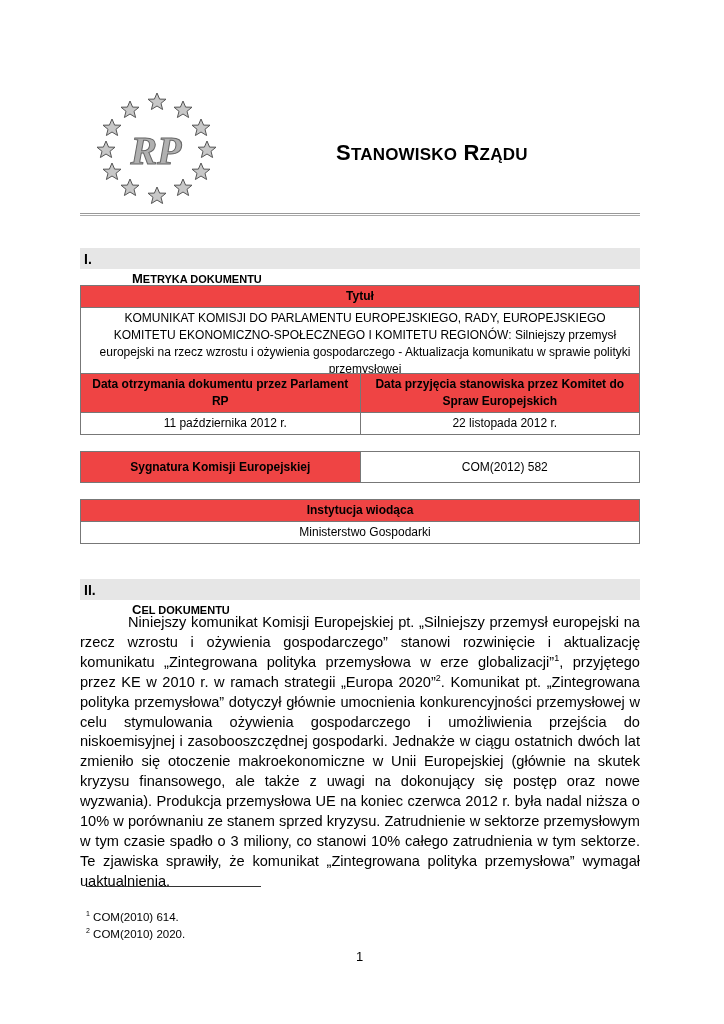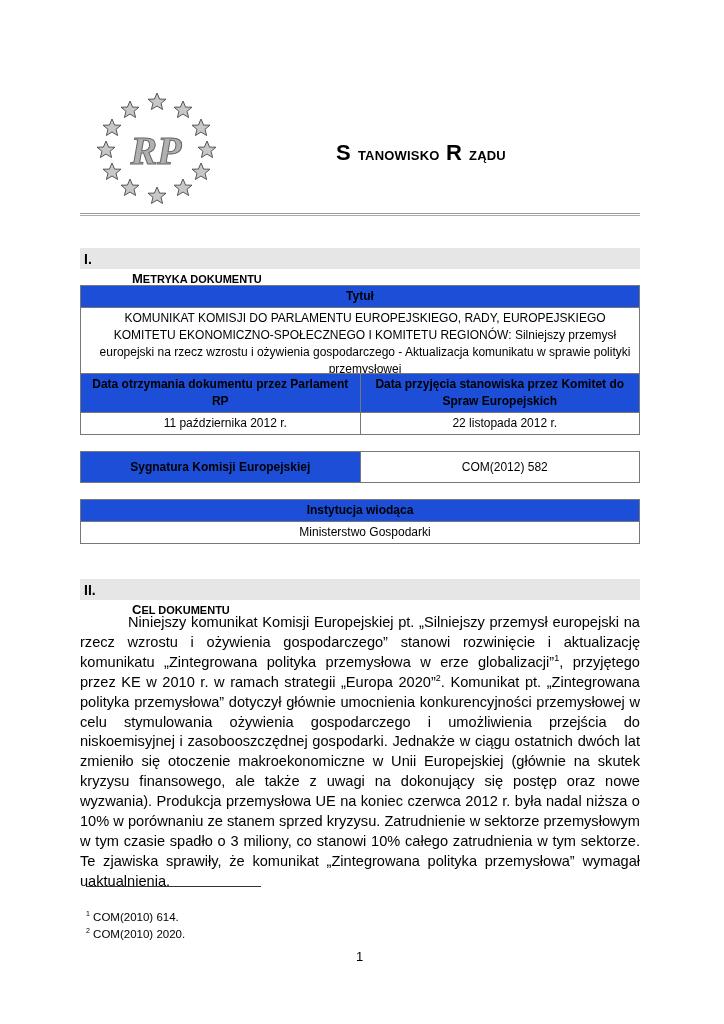--- a/index.html
+++ b/index.html
@@ -2,31 +2,31 @@
 <html><head>
   <meta charset="utf-8">
   <style>
     html, body { margin: 0; padding: 0; background: #ffffff; }
     body { width: 724px; height: 1024px; position: relative; overflow: hidden; color: #000; }
     .sans { font-family: "Liberation Sans", "DejaVu Sans", sans-serif; }
     .serif { font-family: Liberation Sans, sans-serif; }
 
     .logo { position: absolute; left: 90px; top: 88px; width: 140px; height: 120px; }
     .doc-title { position: absolute; left: 336px; top: 140px; font-size: 22px; font-weight: bold; letter-spacing: 0.2px; }
-    .doc-title .sc { font-size: 13px; margin-left: 7px; }
+    .doc-title .sc { font-size: 17px; }
     .top-rule { position: absolute; left: 80px; top: 213px; width: 560px; height: 1px; border-top: 1px solid #999; border-bottom: 1px solid #aaa; }
 
     .section-bar { position: absolute; left: 80px; width: 560px; height: 21px; background: #e6e6e6; font-size: 13px; font-weight: bold; display: flex; align-items: center; }
     .section-bar .num { position: absolute; left: 4px; font-size: 14px; }
     .section-bar .label { position: absolute; left: 52px; margin-top: 39px; }
     .section-bar .label .sc { font-size: 11px; }
 
     table.meta { position: absolute; left: 80px; width: 560px; border-collapse: collapse; font-size: 12px; }
     table.meta td { border: 1px solid #777; text-align: center; padding: 2px 6px; line-height: 17px; }
-    table.meta td.head { background: #1d4ed8; font-weight: bold; }
+    table.meta td.head { background: #ef4444; font-weight: bold; }
     table.meta td.val { background: #fff; padding-left: 16px; }
 
     .body-text { position: absolute; left: 80px; top: 613px; width: 560px; font-size: 14.6px; line-height: 19.9px; text-align: justify; }
     .body-text p { margin: 0; text-indent: 48px; }
     .body-text sup { font-size: 9px; line-height: 0; }
 
     .fn-rule { position: absolute; left: 86px; top: 886px; width: 175px; height: 0; border-top: 1.5px solid #333; }
     .footnotes { position: absolute; left: 86px; top: 907px; font-size: 11.5px; line-height: 13px; }
     .footnotes sup { font-size: 7px; }
     .page-num { position: absolute; left: 356px; top: 949px; font-size: 13px; }

